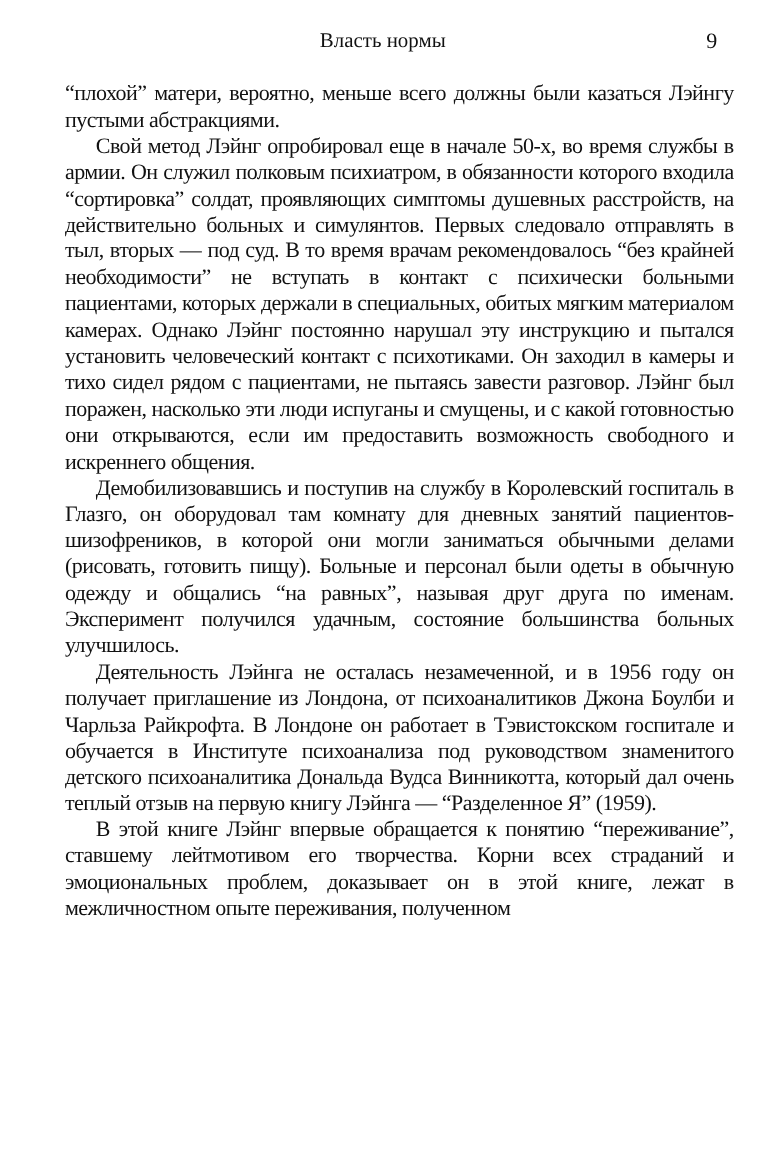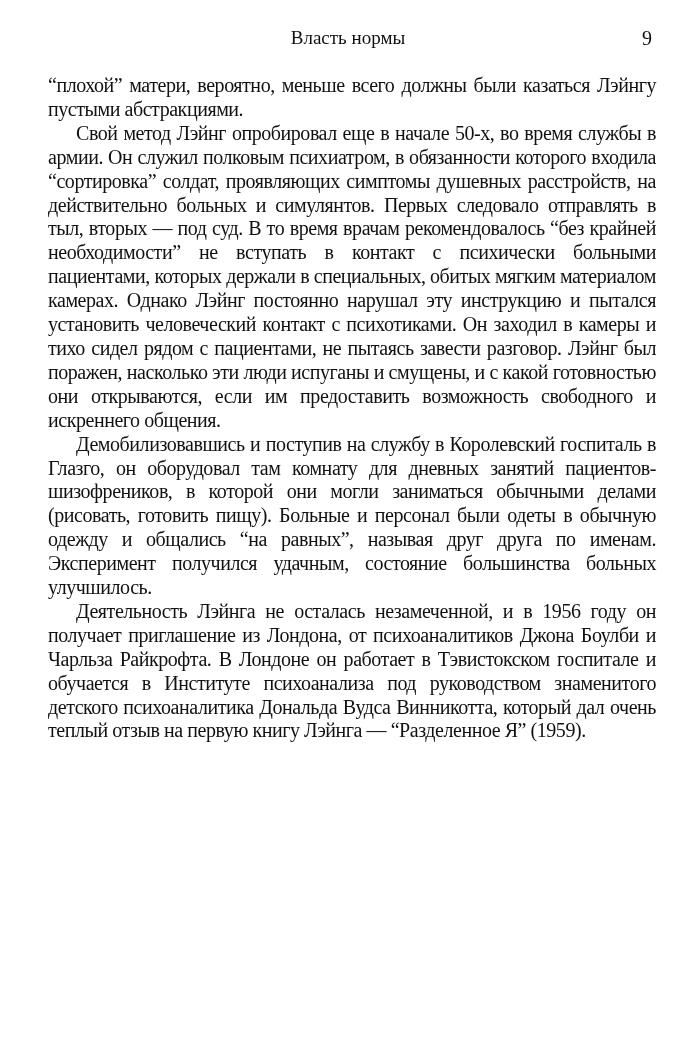--- a/index.html
+++ b/index.html
@@ -38,21 +38,21 @@
   }
   .page-number {
     position: absolute;
     right: 0;
     top: 0;
     font-size: 20px;
   }
   .body-text {
     position: absolute;
     top: 74px;
-    left: 4px;
+    left: 15px;
     width: 608px;
     font-size: 20px;
     line-height: 23.9px;
     text-align: justify;
     font-stretch: condensed;
     letter-spacing: -0.45px;
   }
   .body-text p {
     margin: 0;
     text-indent: 28px;
@@ -69,14 +69,15 @@
   <div class="running-head">
     <div class="running-title">Власть нормы</div>
     <div class="page-number">9</div>
   </div>
 
   <div class="body-text">
     <p class="continuation">“плохой” матери, вероятно, меньше всего должны были ка­заться Лэйнгу пустыми абстракциями.</p>
     <p>Свой метод Лэйнг опробировал еще в начале 50-х, во время службы в армии. Он служил полковым психиатром, в обя­занности которого входила “сортировка” солдат, проявляющих симптомы душевных расстройств, на действительно больных и симулянтов. Первых следовало отправлять в тыл, вторых — под суд. В то время врачам рекомендовалось “без крайней необходимости” не вступать в контакт с психически больными пациентами, которых держали в специальных, обитых мягким материалом камерах. Однако Лэйнг постоянно нарушал эту инструкцию и пытался установить человеческий контакт с психотиками. Он заходил в камеры и тихо сидел рядом с пациентами, не пытаясь завести разговор. Лэйнг был поражен, насколько эти люди испуганы и смущены, и с какой готовностью они открываются, если им предоставить возможность свободного и искреннего общения.</p>
     <p>Демобилизовавшись и поступив на службу в Королевский госпиталь в Глазго, он оборудовал там комнату для дневных занятий пациентов-шизофреников, в которой они могли заниматься обычными делами (рисовать, готовить пищу). Боль­ные и персонал были одеты в обычную одежду и общались “на равных”, называя друг друга по именам. Эксперимент получился удачным, состояние большинства больных улучшилось.</p>
     <p>Деятельность Лэйнга не осталась незамеченной, и в 1956 году он получает приглашение из Лондона, от психоаналитиков Джона Боулби и Чарльза Райкрофта. В Лондоне он работает в Тэвистокском госпитале и обучается в Институте психоана­лиза под руководством знаменитого детского психоаналитика Дональда Вудса Винникотта, который дал очень теплый отзыв на первую книгу Лэйнга — “Разделенное Я” (1959).</p>
+    <p>В этой книге Лэйнг впервые обращается к понятию “пере­живание”, ставшему лейтмотивом его творчества. Корни всех страданий и эмоциональных проблем, доказывает он в этой книге, лежат в межличностном опыте переживания, полученном</p>
   </div>
 </div>
 
 </body></html>

